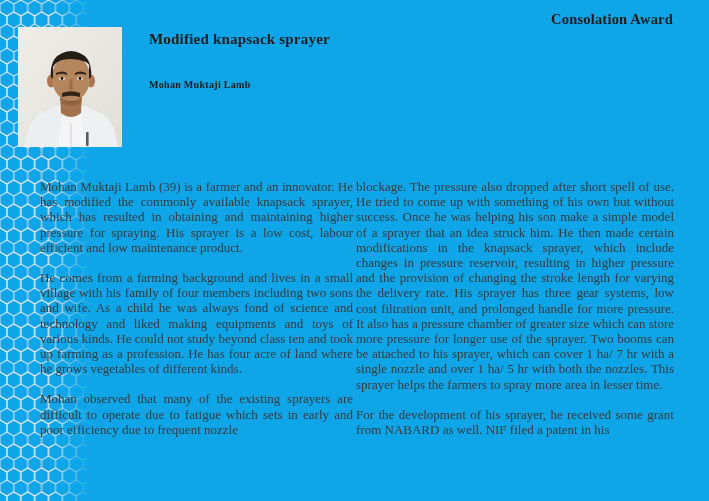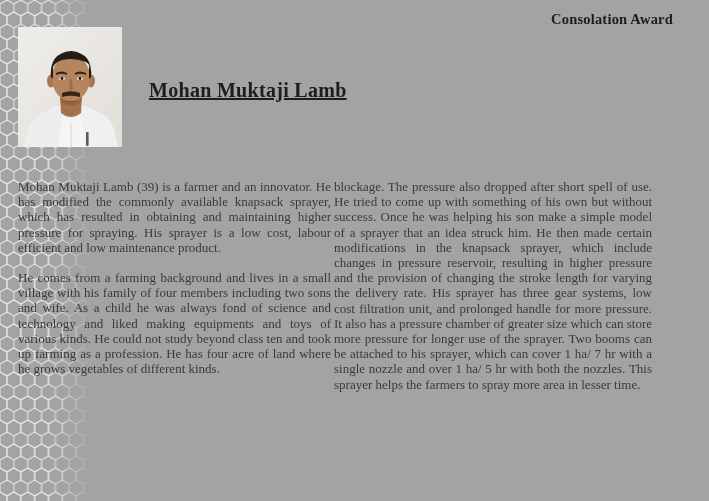--- a/index.html
+++ b/index.html
@@ -4,21 +4,21 @@
 <style>
   html, body {
     margin: 0;
     padding: 0;
     background: #ffffff;
   }
   .page {
     position: relative;
     width: 709px;
     height: 501px;
-    background: #a3a3a3;
+    background: #0ea5e9;
     overflow: hidden;
     font-family: "Liberation Serif", "DejaVu Serif", serif;
     color: #3a3a3a;
   }
   .hex-strip {
     position: absolute;
     left: 0;
     top: 0;
     width: 92px;
     height: 501px;
@@ -47,40 +47,40 @@
     margin: 0;
     font-size: 15px;
     font-weight: bold;
     color: #1d1d1d;
     letter-spacing: 0.2px;
   }
   .name {
     position: absolute;
     left: 149px;
     top: 79px;
-    font-size: 20px;
+    font-size: 10px;
     font-weight: bold;
     color: #1d1d1d;
     letter-spacing: 0.3px;
-    text-decoration: underline;
   }
   .location {
     position: absolute;
     left: 149px;
     top: 96px;
     font-size: 13.5px;
     color: #3a3a3a;
     letter-spacing: 0.3px;
   }
   .col {
     position: absolute;
     top: 179px;
     font-size: 13px;
     line-height: 15.2px;
     text-align: justify;
+    margin-left: 22px;
   }
   .col-left  { left: 18px;  width: 313px; }
   .col-right { left: 334px; width: 318px; }
   .col p { margin: 0 0 15px 0; }
   .col p:last-child { margin-bottom: 0; }
 </style>
 </head>
 <body>
 
 <div class="page">
@@ -149,24 +149,27 @@
     <path d="M44 66 Q53 62.5 62 66 L62 70 Q53 67.5 44 70 Z" fill="#34251a"></path>
 
     <path d="M46 73 Q53 75.5 60 73 Q53 77.5 46 73 Z" fill="#7c4a34"></path>
 
     <path d="M44 80 Q53 85 62 80 Q58 88 53 88 Q48 88 44 80 Z" fill="#a06d45" opacity="0.5"></path>
 
     <line x1="53" y1="96" x2="53" y2="120" stroke="#dcdee2" stroke-width="1.5"></line>
     <rect x="68" y="105" width="2.6" height="14" rx="1" fill="#5a5a60"></rect>
   </svg>
 
+  <h1 class="title">Modified knapsack sprayer</h1>
   <div class="name">Mohan Muktaji Lamb</div>
 
   <div class="col col-left">
     <p>Mohan Muktaji Lamb (39) is a farmer and an innovator. He has modified the commonly available knapsack sprayer, which has resulted in obtaining and maintaining higher pressure for spraying. His sprayer is a low cost, labour efficient and low maintenance product.</p>
     <p>He comes from a farming background and lives in a small village with his family of four members including two sons and wife. As a child he was always fond of science and technology and liked making equipments and toys of various kinds.  He could not study beyond class ten and took up farming as a profession. He has four acre of land where he grows vegetables of different kinds.</p>
+    <p>Mohan observed that many of the existing sprayers are difficult to operate due to fatigue which sets in early and poor efficiency due to frequent nozzle</p>
   </div>
 
   <div class="col col-right">
     <p>blockage.  The pressure also dropped after short spell of use. He tried to come up with something of his own but without success. Once he was helping his son make a simple model of a sprayer that an idea struck him. He then made certain modifications in the knapsack sprayer, which include changes in pressure reservoir, resulting in higher pressure and the provision of changing the stroke length for varying the delivery rate. His sprayer has three gear systems, low cost filtration unit, and prolonged handle for more pressure. It also has a pressure chamber of greater size which can store more pressure for longer use of the sprayer. Two booms can be attached to his sprayer, which can cover 1 ha/ 7 hr with a single nozzle and over 1 ha/ 5 hr with both the nozzles. This sprayer helps the farmers to spray more area in lesser time.</p>
+    <p>For the development of his sprayer, he received some grant from NABARD as well. NIF filed a patent in his</p>
   </div>
 
 </div>
 
 </body></html>

